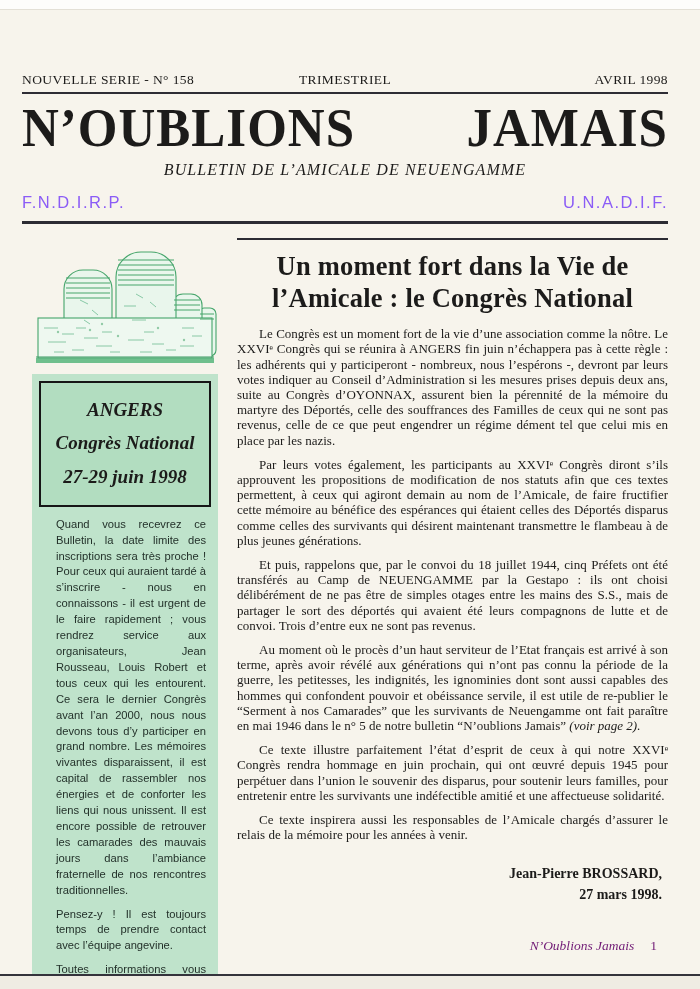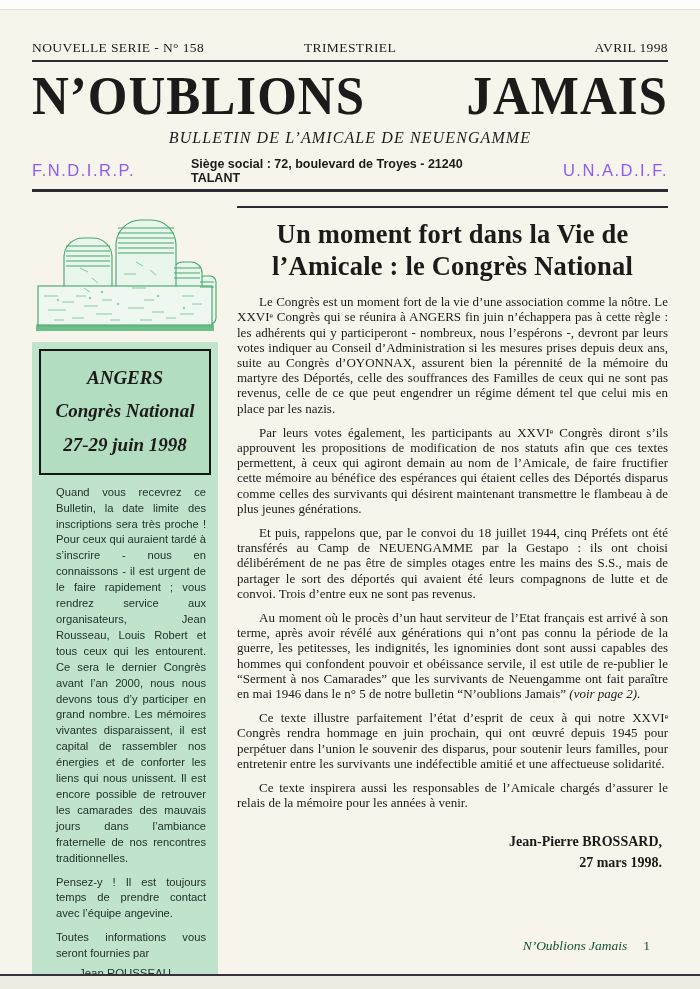--- a/index.html
+++ b/index.html
@@ -11,21 +11,21 @@
     overflow:hidden;
     font-family:"Liberation Serif", serif;
     color:#1c1b1a;
     box-sizing:border-box;
   }
   .scan-topband{position:absolute;top:0;left:0;width:100%;height:9px;background:#fdfdfb;border-bottom:1px solid #e3e0d6;}
   .scan-bottomedge{position:absolute;left:0;right:0;top:974px;height:2px;background:#34333b;}
   .scan-bottomband{position:absolute;left:0;right:0;top:976px;bottom:0;background:#efece3;}
 
   
-  header{padding:40px 32px 0 32px;}
+  header{padding:40px 32px 0 22px;margin-top:32px;}
   .meta-row{display:flex;justify-content:space-between;align-items:baseline;font-size:13.5px;letter-spacing:.4px;}
   .meta-row .mid{position:absolute;left:50%;transform:translateX(-50%);}
   .meta-row{position:relative;}
   .rule-thin{height:2px;background:#2e2d35;margin-top:4px;}
   .masthead-title{
     font-size:51px;font-weight:bold;line-height:1.02;
     margin:8px 0 0 0;
     text-align:justify;text-align-last:justify;
     letter-spacing:1px;
     transform:scaleY(1.06);
@@ -72,43 +72,42 @@
     font-size:26.5px;font-weight:bold;text-align:center;line-height:1.22;
     margin:10px 8px 12px 8px;letter-spacing:.2px;
   }
   .article-body p{
     font-size:13px;line-height:1.17;text-align:justify;
     text-indent:1.7em;margin:0 0 9px 0;
   }
   .article-body .it{font-style:italic;}
   .signature{ text-align:right;font-weight:bold;font-size:14px;line-height:1.45;margin-top:22px;padding-right:6px;}
   .page-footer{
-    position:absolute;right:50px;top:938px;
-    font-style:italic;font-size:13.5px;color:#14532d;
+    position:absolute;right:43px;top:938px;
+    font-style:italic;font-size:13.5px;color:#701a75;
   }
   .page-footer .pn{font-style:normal;margin-left:16px;}
 </style>
 </head>
 <body>
 
 <div class="page">
   <div class="scan-topband"></div>
 
   <header>
     <div class="meta-row">
       <span>NOUVELLE SERIE - N° 158</span>
       <span class="mid">TRIMESTRIEL</span>
       <span>AVRIL 1998</span>
     </div>
     <div class="rule-thin"></div>
     <div class="masthead-title">N’OUBLIONS JAMAIS</div>
     <div class="masthead-sub">BULLETIN DE L’AMICALE DE NEUENGAMME</div>
     <div class="org-row">
       <span class="org">F.N.D.I.R.P.</span>
-      <span class="org-address">Siège social : 72, boulevard de Troyes - 21240 TALANT</span>
       <span class="org">U.N.A.D.I.F.</span>
     </div>
     <div class="rule-thick"></div>
   </header>
 
   <div class="columns">
 
     <aside class="left-col">
       <div class="castle-wrap">
         <svg viewBox="0 0 186 130" width="186" height="130" xmlns="http://www.w3.org/2000/svg">

